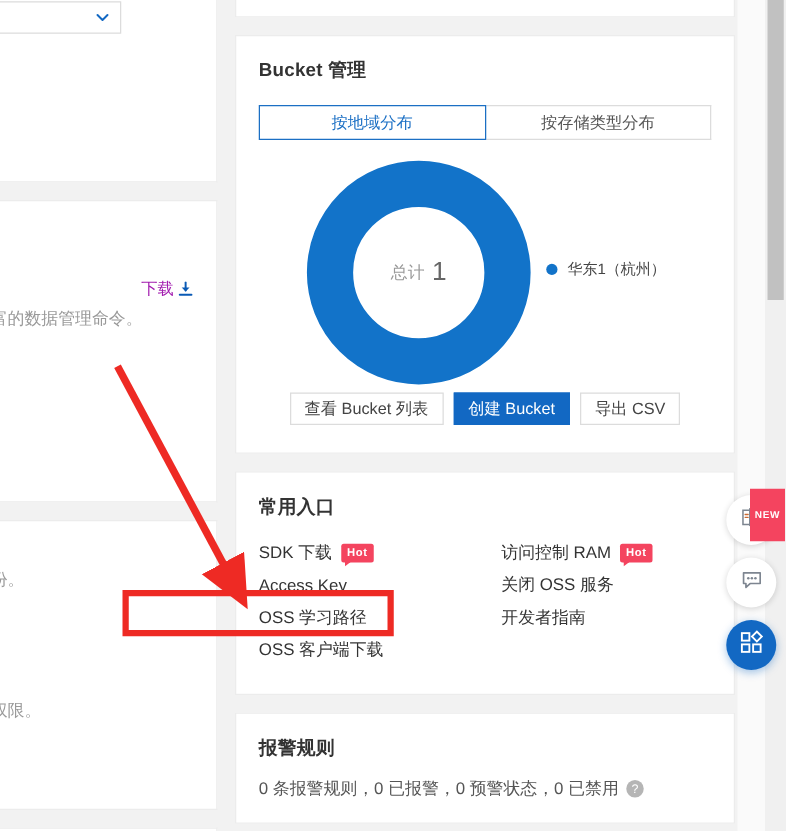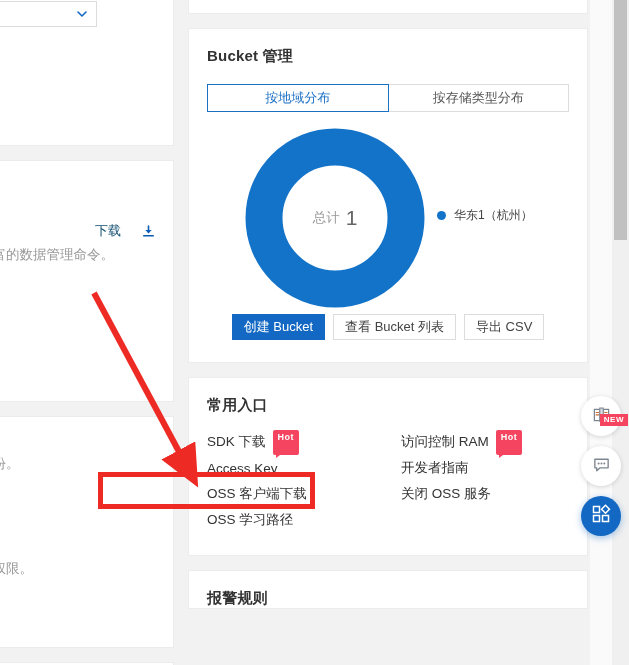--- a/index.html
+++ b/index.html
@@ -46,23 +46,23 @@
     position: absolute; right: 8px; top: 50%;
     transform: translateY(-50%);
     width: 12px; height: 12px;
     display: flex; align-items: center; justify-content: center;
   }
   .sel-wrap .chev svg { display: block; }
 
   .dl-link {
     position: absolute;
     right: 18px; top: 61px;
-    color: #0c4a6e;
+    color: #a21caf;
     font-size: 13px;
-    display: flex; align-items: center; gap: 21px;
+    display: flex; align-items: center; gap: 3px;
     white-space: nowrap;
   }
   .dl-link .ic { display: flex; align-items: center; }
 
   .ldesc {
     position: absolute;
     left: 0; top: 85px;
     color: #999999;
     font-size: 13.5px;
     white-space: nowrap;
@@ -193,21 +193,21 @@
     white-space: nowrap;
   }
   .entry .txt { }
   .hot {
     position: relative;
     background: #f4445f;
     color: #ffffff;
     font-size: 9px;
     font-weight: bold;
     line-height: 1;
-    padding: 3px 5px 13px 5px;
+    padding: 3px 5px 3px 5px;
     border-radius: 2px;
     letter-spacing: .5px;
   }
   .hot::after {
     content: "";
     position: absolute;
     left: 3px; bottom: -3px;
     width: 0; height: 0;
     border-left: 4px solid #f4445f;
     border-top: 3px solid #f4445f;
@@ -270,25 +270,24 @@
     background: #1268c3;
     box-shadow: 0 2px 7px rgba(18,104,195,.40);
   }
   .new-badge {
     position: absolute;
     right: 1px; top: 391px;
     background: #f4445f;
     color: #ffffff;
     font-size: 8px;
     font-weight: bold;
-    padding: 2px 4px;
+    padding: 17px 4px;
     letter-spacing: .5px;
     line-height: 1;
     z-index: 5;
-    margin-top: 23px;
   }
 
   
   .anno-box {
     position: absolute;
     left: 98px; top: 472px;
     width: 217px; height: 37px;
     border: 5px solid #ee2a24;
     background: transparent;
     pointer-events: none;
@@ -360,61 +359,65 @@
           <div class="lbl">总计</div>
           <div class="val">1</div>
         </div>
         <div class="legend">
           <span class="dot"></span>
           <span>华东1（杭州）</span>
         </div>
       </div>
 
       <div class="actions">
+        <div class="btn">查看 Bucket 列表</div>
         <div class="btn primary">创建 Bucket</div>
-        <div class="btn">查看 Bucket 列表</div>
         <div class="btn">导出 CSV</div>
       </div>
     </div>
 
     <div class="card">
       <div class="card-title">常用入口</div>
       <div class="entries">
         <div class="col">
           <div class="entry">
             <span class="txt">SDK 下载</span>
             <span class="hot">Hot</span>
           </div>
           <div class="entry">
             <span class="txt">Access Key</span>
           </div>
           <div class="entry">
+            <span class="txt">OSS 学习路径</span>
+          </div>
+          <div class="entry">
             <span class="txt">OSS 客户端下载</span>
-          </div>
-          <div class="entry">
-            <span class="txt">OSS 学习路径</span>
           </div>
         </div>
         <div class="col">
           <div class="entry">
             <span class="txt">访问控制 RAM</span>
             <span class="hot">Hot</span>
           </div>
           <div class="entry">
+            <span class="txt">关闭 OSS 服务</span>
+          </div>
+          <div class="entry">
             <span class="txt">开发者指南</span>
-          </div>
-          <div class="entry">
-            <span class="txt">关闭 OSS 服务</span>
           </div>
         </div>
       </div>
     </div>
 
     <div class="card">
       <div class="card-title">报警规则</div>
+      <div class="alarm-body">
+        <span>0 条报警规则，0 已报警，0 预警状态，0 已禁用</span>
+        <span class="qmark">?</span>
+      </div>
     </div>
   </div>
 
   <div class="rail"></div>
   <div class="scrollbar">
     <div class="scroll-thumb"></div>
   </div>
 
   <div class="new-badge">NEW</div>
 

